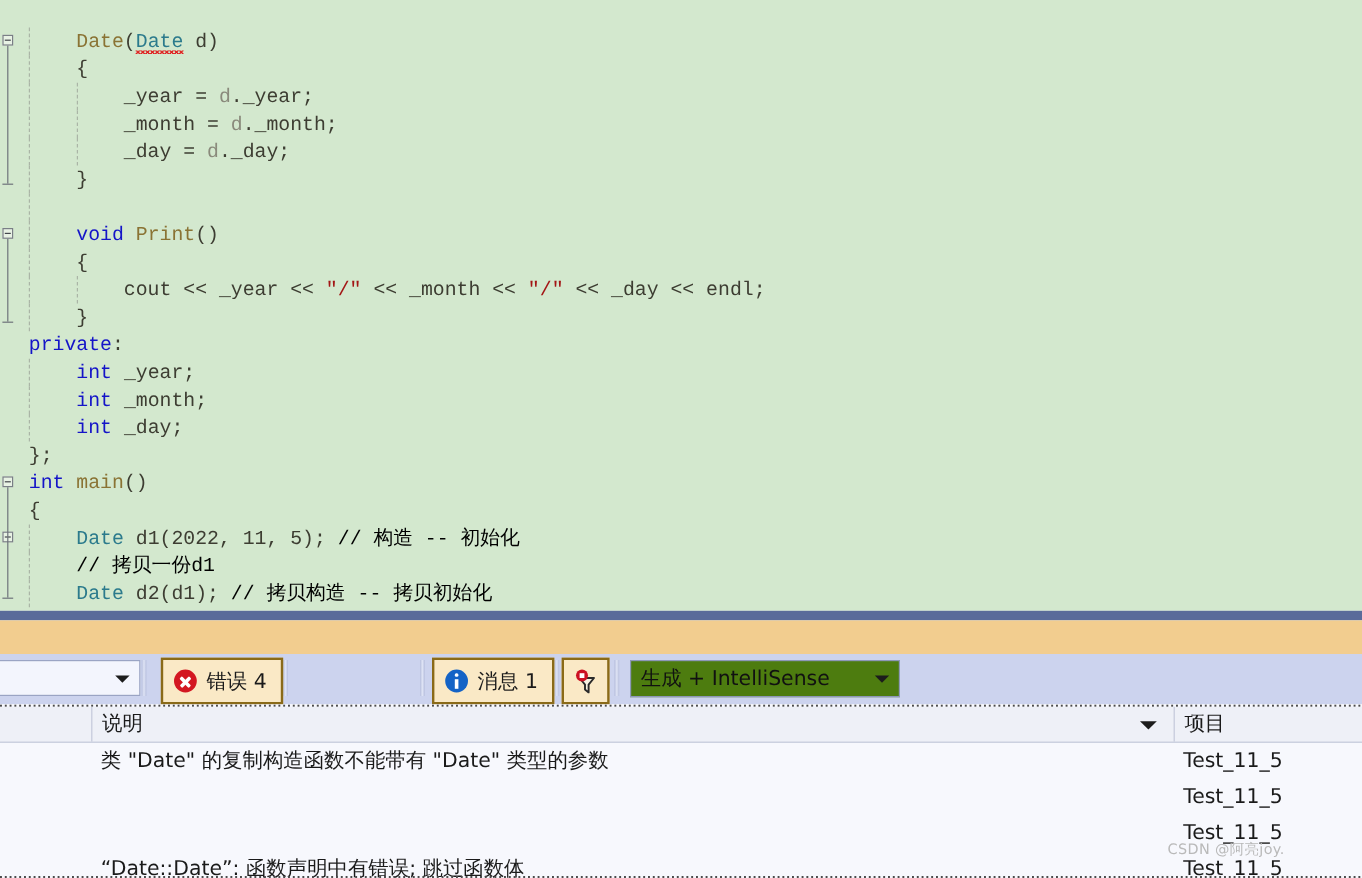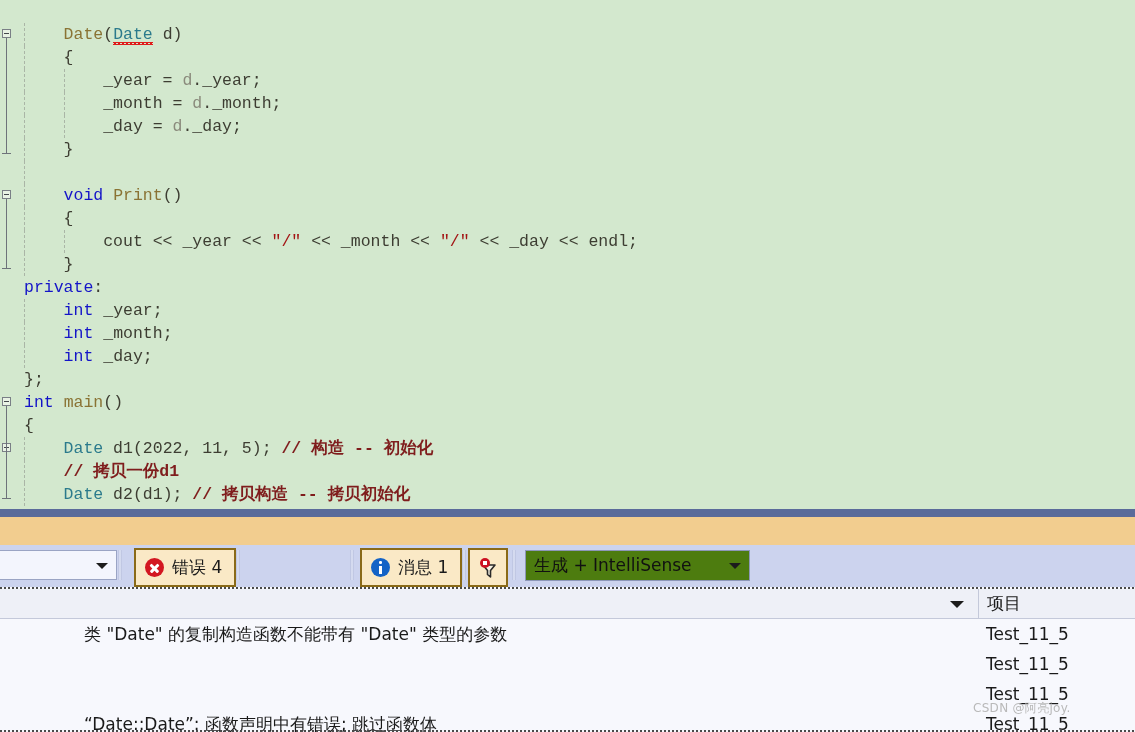--- a/index.html
+++ b/index.html
@@ -51,21 +51,21 @@
   .ln { height: 23px; position: relative; padding-left: 10px; }
   .ind {
     position: absolute; top: 0; height: 23px; width: 0;
     border-left: 1px dashed #aab5a6;
   }
 
   .t-kw    { color: #1414c8; text-align: right; }          
   .t-type  { color: #2b7a8c; }          
   .t-fn    { color: #8a7334; }          
   .t-str   { color: #a31515; }          
-  .t-com   { color: #7f1d1d; font-weight: bold; }          
+  .t-com   { color: #000000; }          
   .t-dim   { color: #8a8a7c; }          
   .t-pl    { color: #3d3d32; }          
   .squig {
     text-decoration: none;
     background-repeat: repeat-x;
     background-position: 0 100%;
     background-image:
       linear-gradient(45deg, transparent 40%, #e01b1b 40%, #e01b1b 60%, transparent 60%),
       linear-gradient(-45deg, transparent 40%, #e01b1b 40%, #e01b1b 60%, transparent 60%);
     background-size: 4px 3px;
@@ -288,20 +288,21 @@
   <div class="combo-build">
     <span class="ctext">生成 + IntelliSense</span>
     <span class="caret"></span>
   </div>
 
   <div class="grid">
     <div class="dots-top"></div>
 
     <div class="ghead">
       <div class="hcell" style="left:-58px;width:134px">码</div>
+      <div class="hcell" style="left:76px;width:902px">说明</div>
       <div class="hcaret" style="left:950px"></div>
       <div class="hcell" style="left:978px;width:157px">项目</div>
     </div>
 
     <div id="grid-rows">
         <div class="grow" style="top: 32px;">
           <div class="gcell code-col" style="left: -58px; width: 134px;">08</div>
           <div class="gcell" style="left: 76px; width: 902px;">类 "Date" 的复制构造函数不能带有 "Date" 类型的参数</div>
           <div class="gcell" style="left: 978px; width: 157px;">Test_11_5</div>
         </div>

